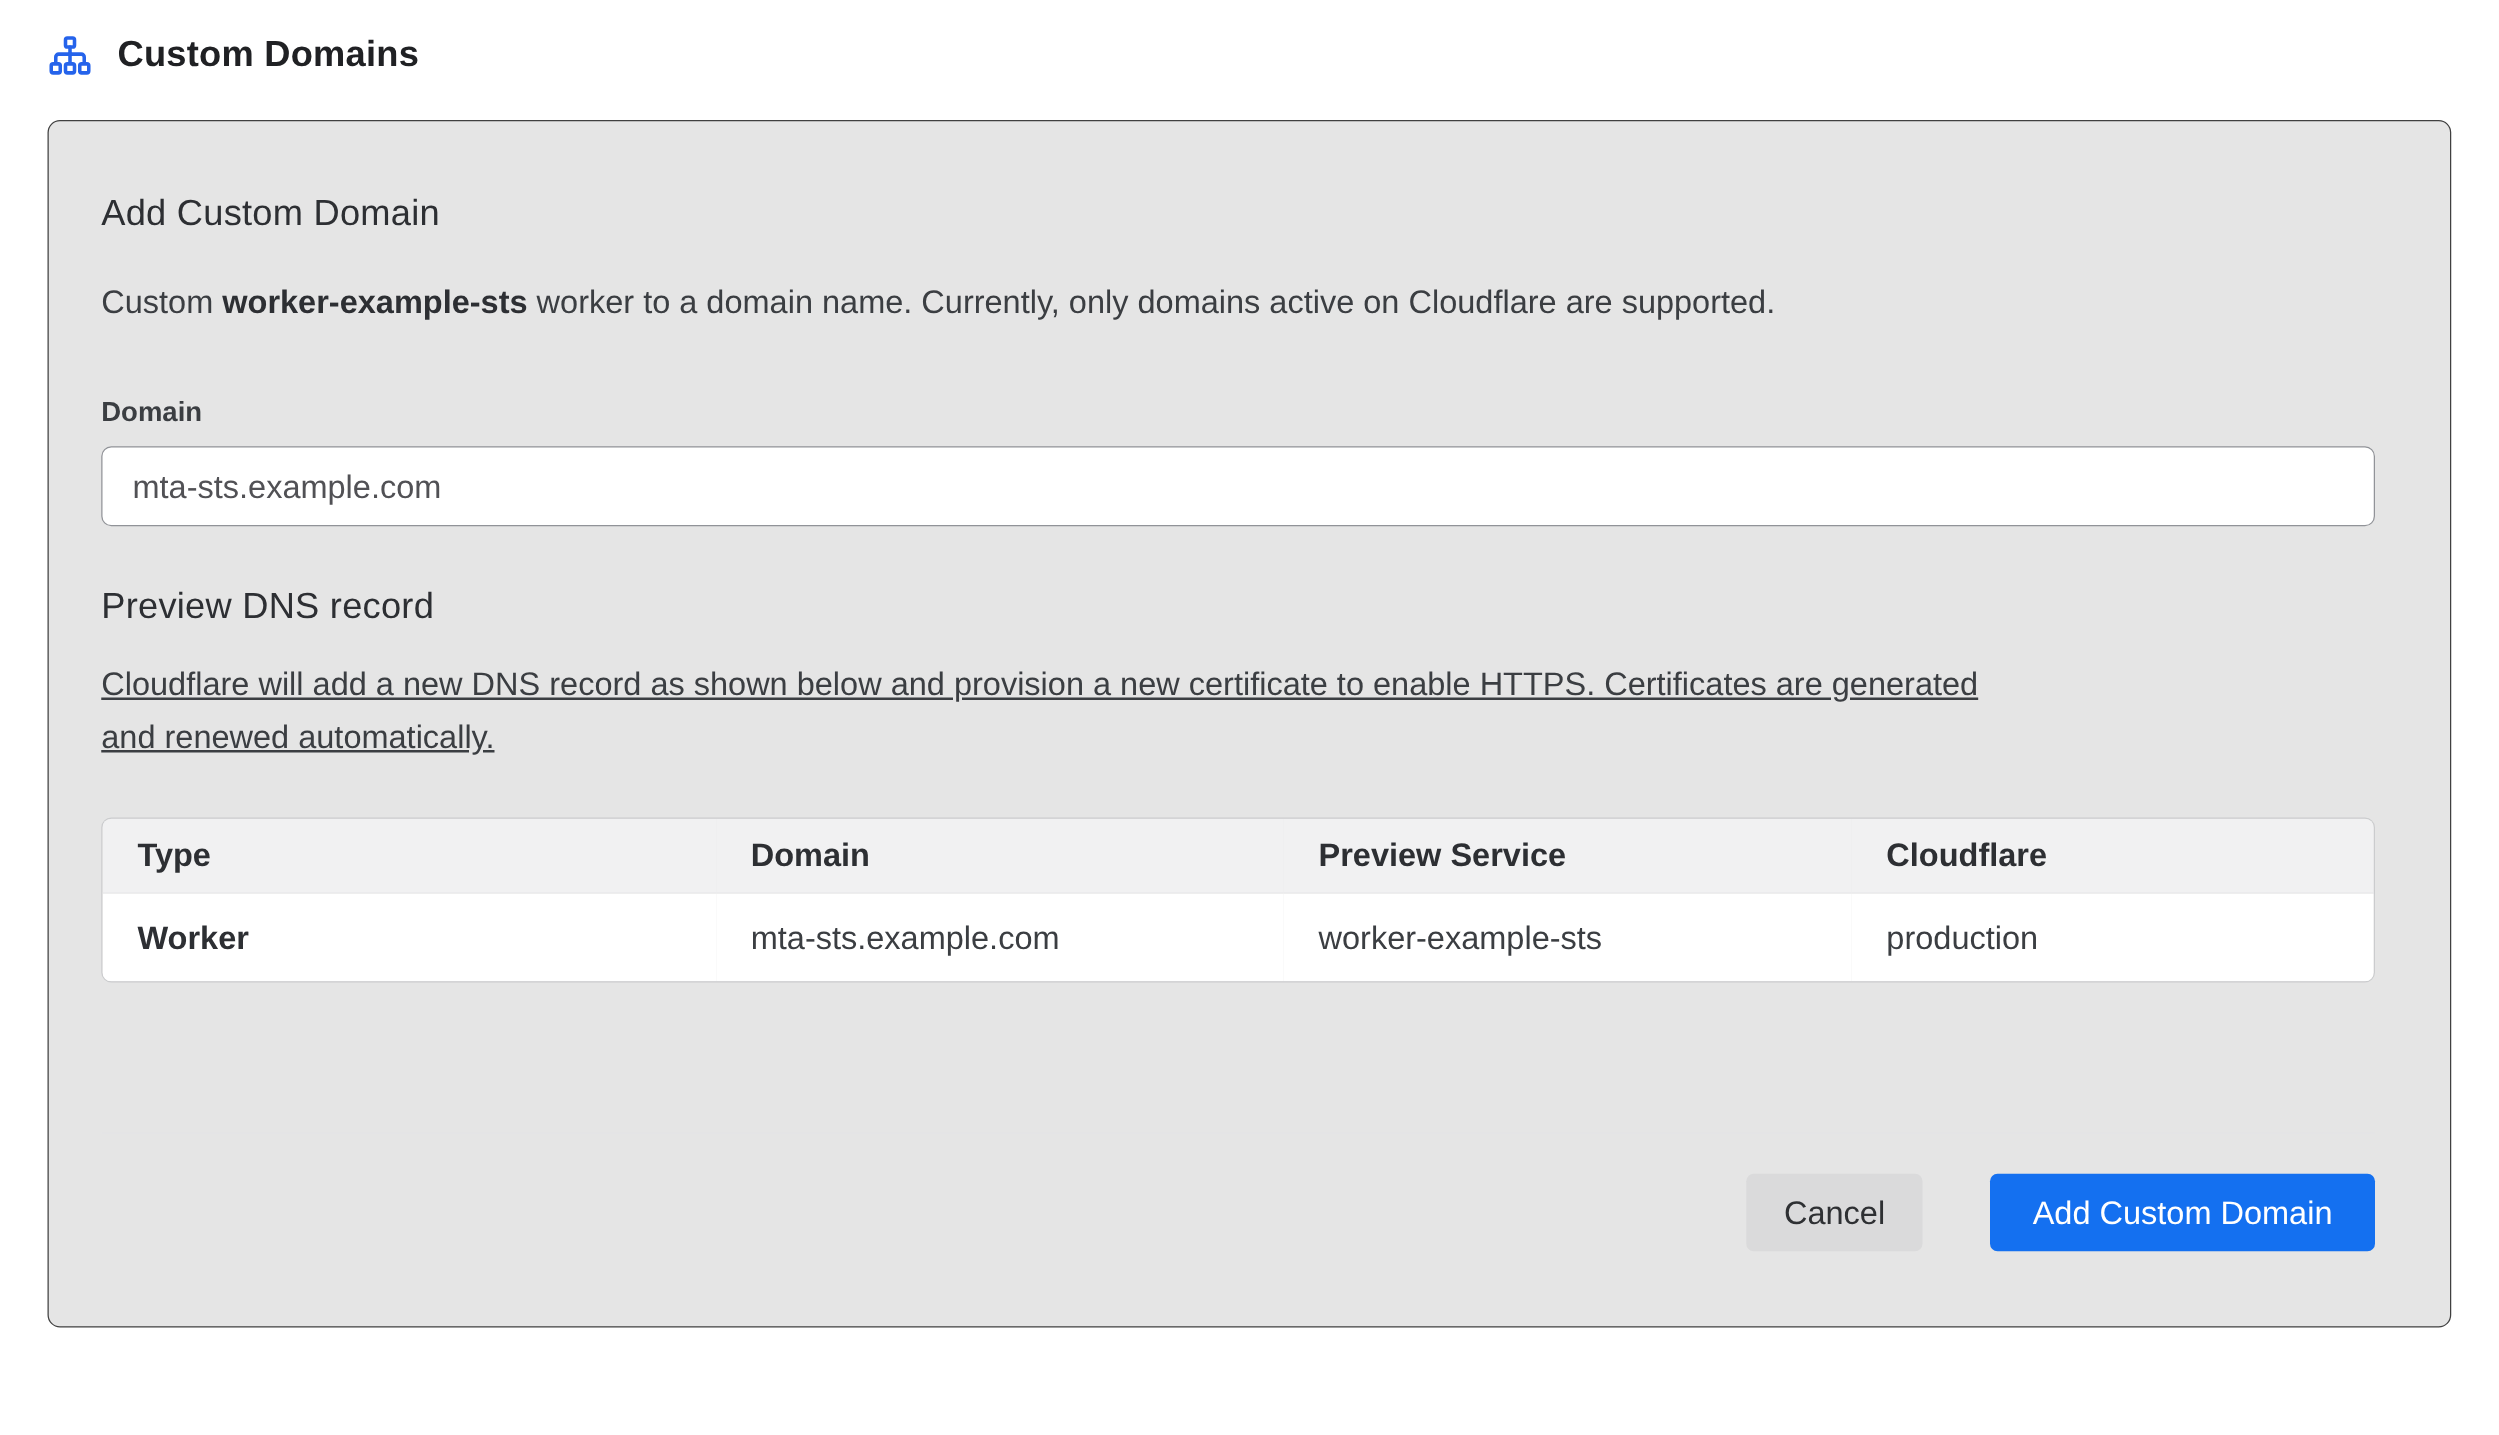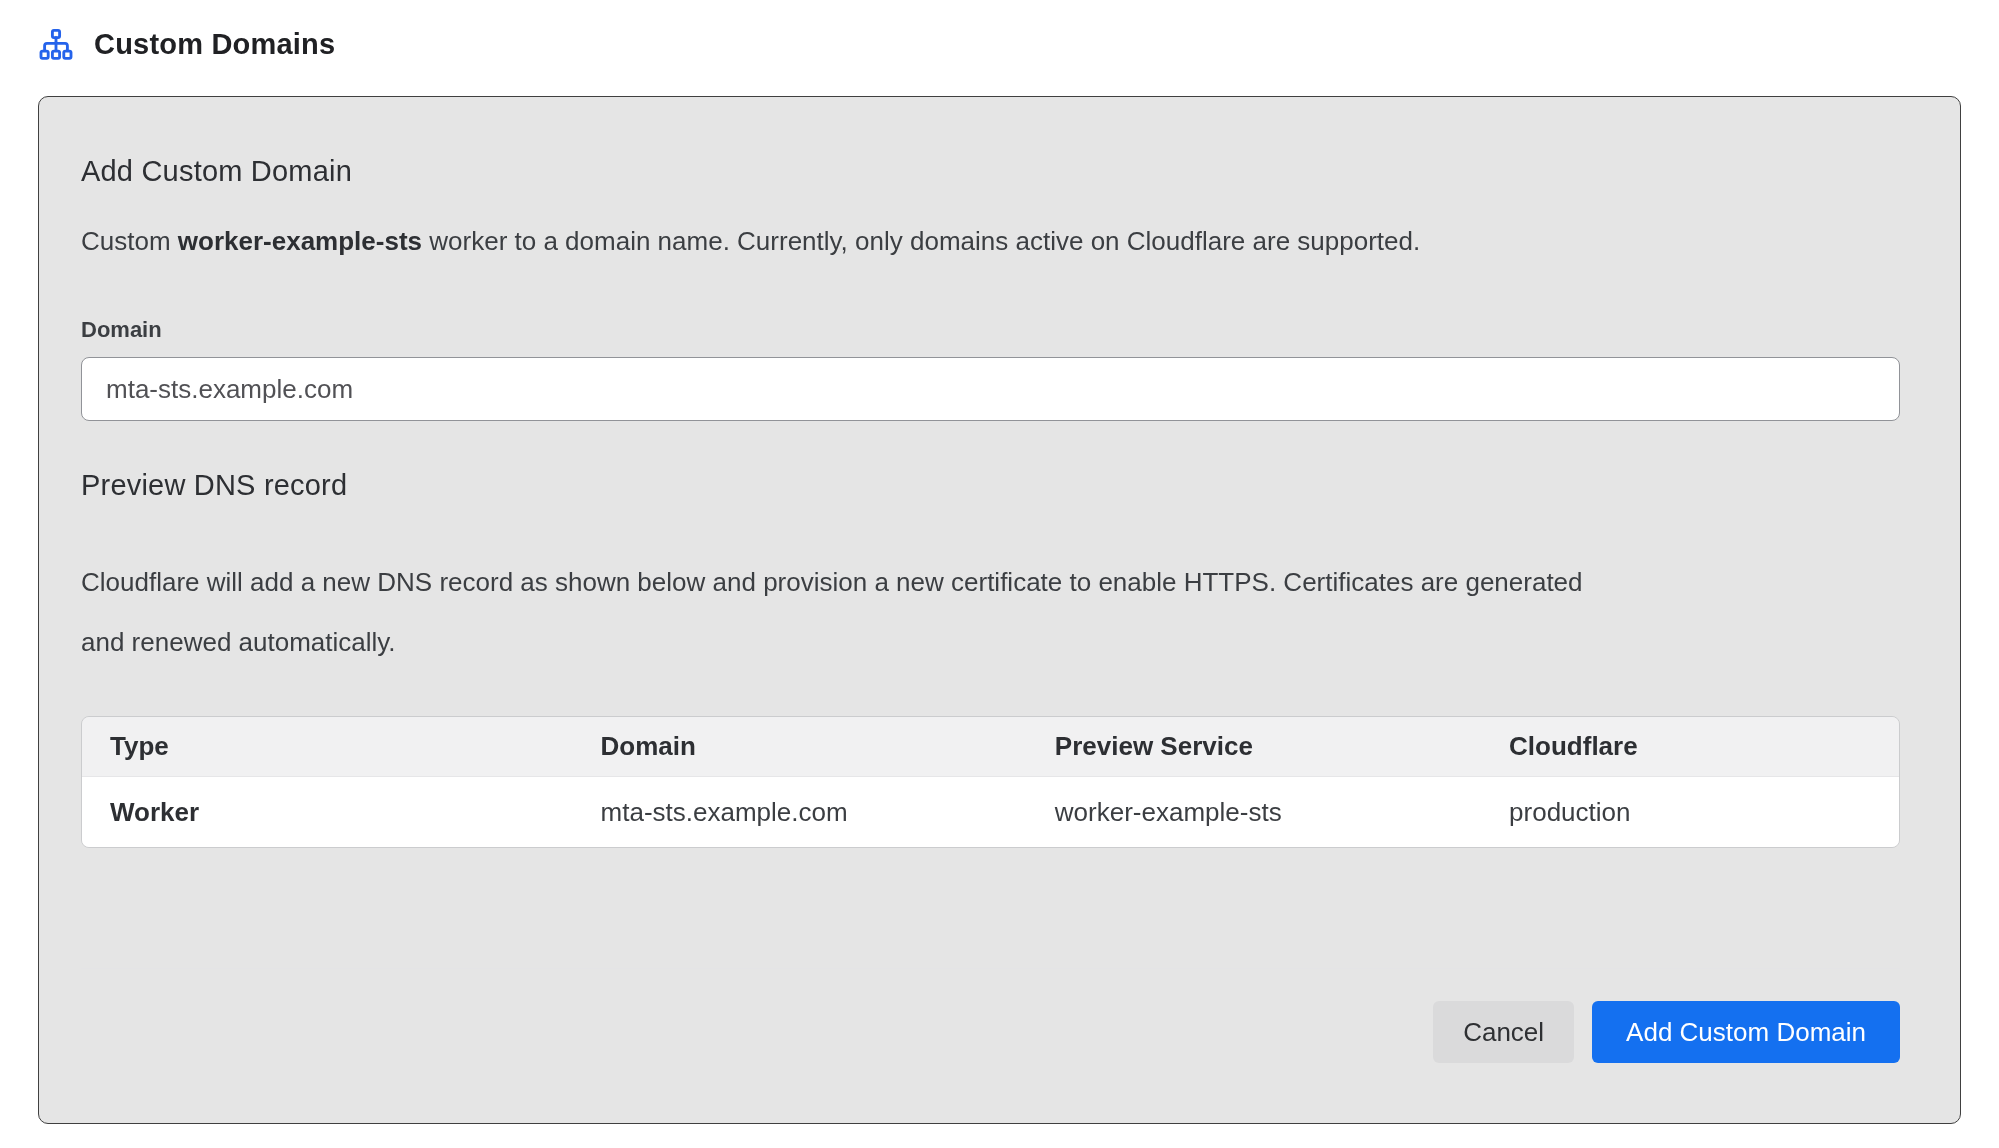--- a/index.html
+++ b/index.html
@@ -47,21 +47,21 @@
     display: block; width: 100%; height: 64px;
     margin-top: 14px;
     border: 1px solid #919398; border-radius: 8px;
     padding: 0 24px;
     font-family: "Liberation Sans", "DejaVu Sans", sans-serif;
     font-size: 26px; color: #515155;
     outline: none; background: #ffffff;
   }
 
   h2.preview-heading { margin-top: 48px; }
-  p.desc { margin-top: 50px; font-size: 26px; line-height: 60px; color: #3b3e42; max-width: 1540px; }
+  p.desc { margin-top: 24px; font-size: 26px; line-height: 42px; color: #3b3e42; max-width: 1540px; text-decoration: underline; }
 
   
   .dns-table {
     width: 100%; margin-top: 44px;
     border-collapse: separate; border-spacing: 0;
     border: 1px solid #cbccce; border-radius: 8px;
     overflow: hidden; table-layout: fixed;
     font-size: 26px;
   }
   .dns-table col.c1 { width: 27%; }
@@ -79,21 +79,21 @@
     padding: 0 0 0 28px; color: #3b3e42;
   }
   .dns-table td.type-cell { font-weight: 700; color: #2d2f33; }
 
   
   .divider { border: none; border-top: 1px solid #e4e4e6; margin-top: 120px; }
   .actions { display: flex; justify-content: flex-end; align-items: center; gap: 18px; margin-top: 32px; }
   .btn {
     height: 62px; border: none; border-radius: 6px;
     font-family: "Liberation Sans", "DejaVu Sans", sans-serif;
-    font-size: 26px; cursor: pointer; display: inline-flex; align-items: center;
+    font-size: 26px; cursor: pointer; display: inline-flex; align-items: center; margin-left: 36px;
   }
   .btn-cancel { background: #dadadb; color: #2e3033; padding: 0 30px; }
   .btn-primary { background: #1470f0; color: #ffffff; padding: 0 34px; }
 </style>
 </head>
 <body>
 
 <div class="page">
 
   <header>

